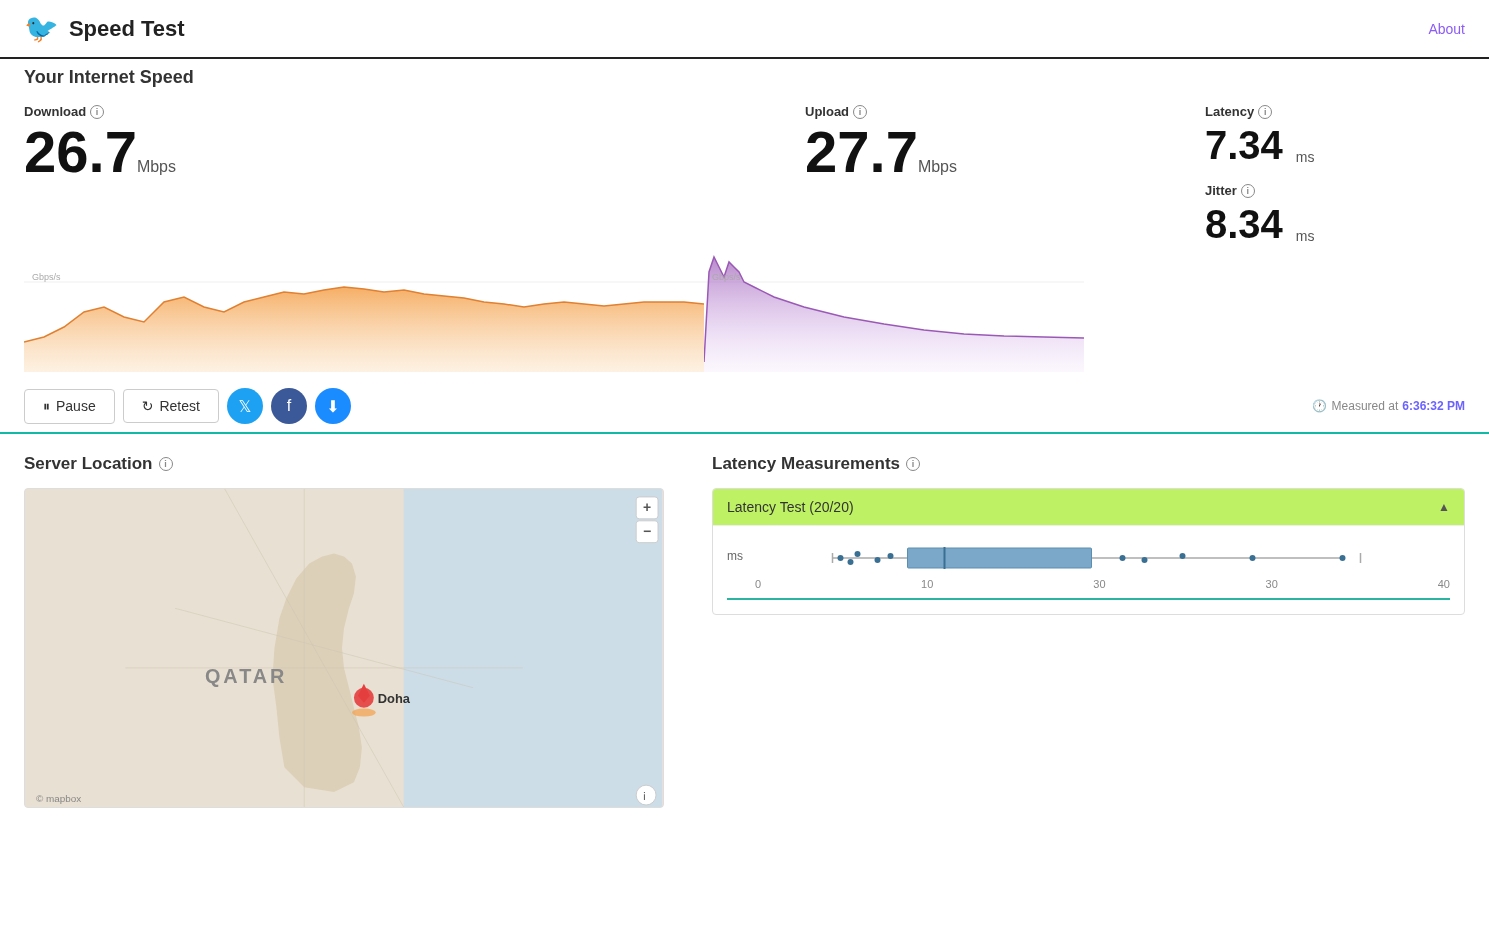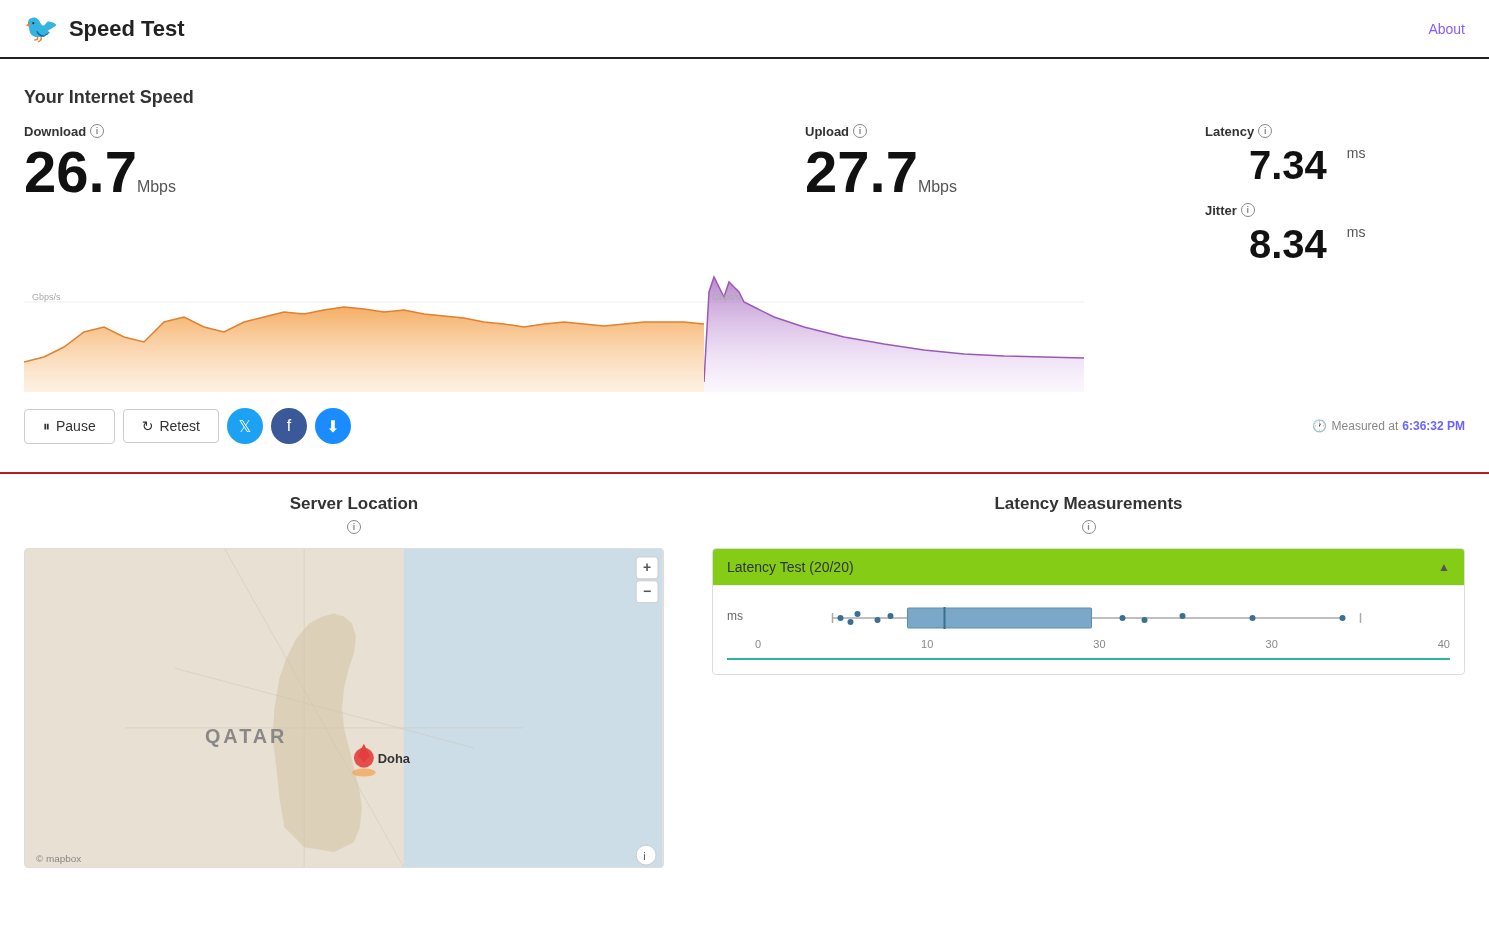--- a/index.html
+++ b/index.html
@@ -9,34 +9,34 @@
     .header {
       display: flex; align-items: center; justify-content: space-between;
       padding: 12px 24px; border-bottom: 2px solid #222;
     }
     .header-left { display: flex; align-items: center; gap: 10px; }
     .header-logo { font-size: 28px; }
     .header-title { font-size: 22px; font-weight: 700; color: #222; }
     .header-about { font-size: 14px; color: #8b5cf6; cursor: pointer; }
 
     
-    .speed-section { padding: 28px 24px; border-bottom: 2px solid #b91c1c; }
+    .speed-section { padding: 8px 24px; border-bottom: 2px solid #14b8a6; }
     .section-title { font-size: 18px; font-weight: 700; margin-bottom: 16px; }
     .speed-col { flex: 1; }
     .speed-col.upload { flex: 0 0 380px; }
     .speed-col.latency-col { flex: 0 0 260px; }
 
-    .metric-label { font-size: 13px; font-weight: 600; color: #333; display: flex; gap: 4px; margin-bottom: 4px; }
+    .metric-label { font-size: 13px; font-weight: 600; color: #333; display: flex; align-items: center; gap: 4px; margin-bottom: 4px; }
     .info-icon { display: inline-flex; align-items: center; justify-content: center; width: 14px; height: 14px; border-radius: 50%; border: 1px solid #888; font-size: 9px; color: #888; cursor: pointer; }
 
     .speed-value { display: flex; align-items: baseline; }
     .speed-number { font-size: 58px; font-weight: 800; color: #111; line-height: 1; }
     .speed-unit { font-size: 16px; color: #555; font-weight: 400; }
 
-    .latency-value { display: flex; align-items: flex-start; gap: 20px; margin-top: 6px; margin-left: 44px; }
+    .latency-value { display: flex; align-items: flex-end; gap: 13px; margin-top: 6px; }
     .latency-number { font-size: 40px; font-weight: 700; color: #111; line-height: 1; }
     .latency-unit { font-size: 14px; color: #555; }
 
     
     .charts-row { display: flex; margin-top: 8px; align-items: flex-start; }
     .chart-download { flex: 0 0 680px; height: 120px; position: relative; overflow: hidden; }
     .chart-upload { flex: 0 0 380px; height: 120px; position: relative; overflow: hidden; margin-left: 0; }
 
     .chart-download svg, .chart-upload svg { width: 100%; height: 100%; }
 
@@ -52,31 +52,31 @@
     .download-btn { background: #1a8cff; }
 
     .measured-text { font-size: 12px; color: #888; display: flex; align-items: center; gap: 4px; }
     .measured-time { color: #6c63ff; font-weight: 600; }
 
     
     .bottom-section { display: flex; gap: 0; padding: 20px 24px; }
     .server-col { flex: 0 0 660px; }
     .latency-chart-col { flex: 1; padding-left: 28px; }
 
-    .subsection-title { font-size: 17px; font-weight: 700; margin-bottom: 14px; display: flex; align-items: center; gap: 6px; flex-direction: column; }
+    .subsection-title { font-size: 17px; font-weight: 700; margin-bottom: 14px; display: flex; align-items: center; gap: 6px; }
 
     
     .map-container {
       width: 640px; height: 320px; border-radius: 4px; border: 1px solid #ddd;
       position: relative; overflow: hidden; background: #e8e0d8;
     }
 
     
     .latency-panel { border: 1px solid #ddd; border-radius: 4px; padding: 0; overflow: hidden; }
-    .latency-panel-header { display: flex; align-items: center; justify-content: space-between; padding: 10px 14px; border-bottom: 1px solid #eee; background: #84cc16; }
+    .latency-panel-header { display: flex; align-items: center; justify-content: space-between; padding: 10px 14px; border-bottom: 1px solid #eee; background: #bef264; }
     .latency-panel-title { font-size: 14px; font-weight: 500; color: #333; }
     .latency-chart-area { padding: 14px; }
 
     .boxplot-row { display: flex; align-items: center; gap: 8px; margin-bottom: 6px; }
     .boxplot-label { font-size: 12px; color: #666; width: 20px; }
     .boxplot-track { flex: 1; position: relative; height: 32px; }
 
     .teal-line { height: 2px; background: #2bb5a0; margin: 8px 0 0 0; }
 
     

